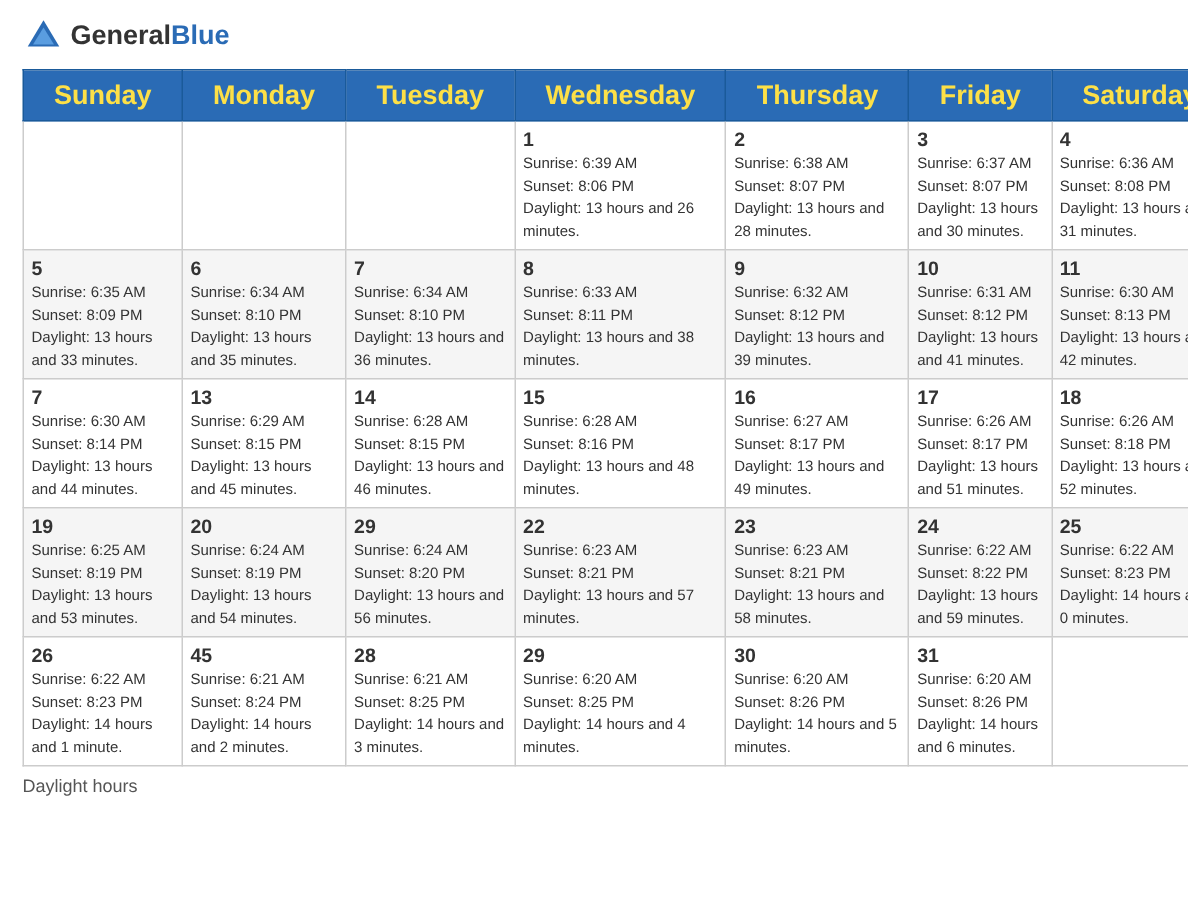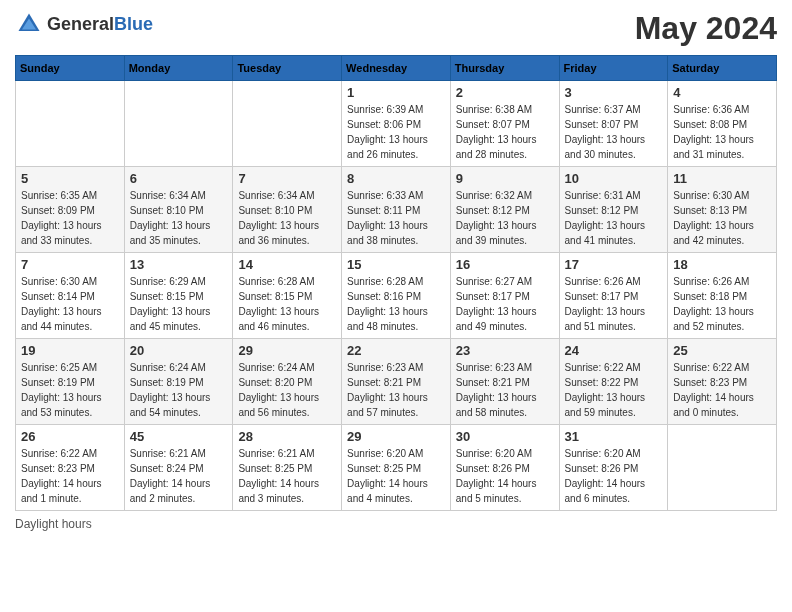--- a/index.html
+++ b/index.html
@@ -49,24 +49,24 @@
       font-size: 16px;
       color: #555;
     }
     .calendar {
       width: 100%;
       border-collapse: collapse;
       font-size: 11px;
     }
     .calendar thead th {
       background-color: #2a6bb5;
-      color: #000000;
-      padding: 6px 4px;
+      color: #fde047;
+      padding: 6px 20px;
       text-align: left;
-      font-size: 11px;
+      font-size: 18px;
       font-weight: bold;
       border: 1px solid #1a5a9a;
     }
     .calendar tbody td {
       border: 1px solid #ccc;
       vertical-align: top;
       padding: 4px 5px;
       width: calc(100% / 7);
       min-height: 80px;
       background: #fff;
@@ -105,21 +105,20 @@
       <polygon points="20,5 35,30 5,30" fill="#2a6bb5"></polygon>
       <polygon points="20,12 30,28 10,28" fill="#5a9de0"></polygon>
     </svg>
     <div>
       <div>
         <span class="logo-text-general">General</span><span class="logo-text-blue">Blue</span>
       </div>
     </div>
   </div>
   <div class="title-section">
-    <div class="main-title">May 2024</div>
   </div>
 </div>
 
 <table class="calendar">
   <thead>
     <tr>
     <th>Sunday</th>
         <th>Monday</th>
         <th>Tuesday</th>
         <th>Wednesday</th>

